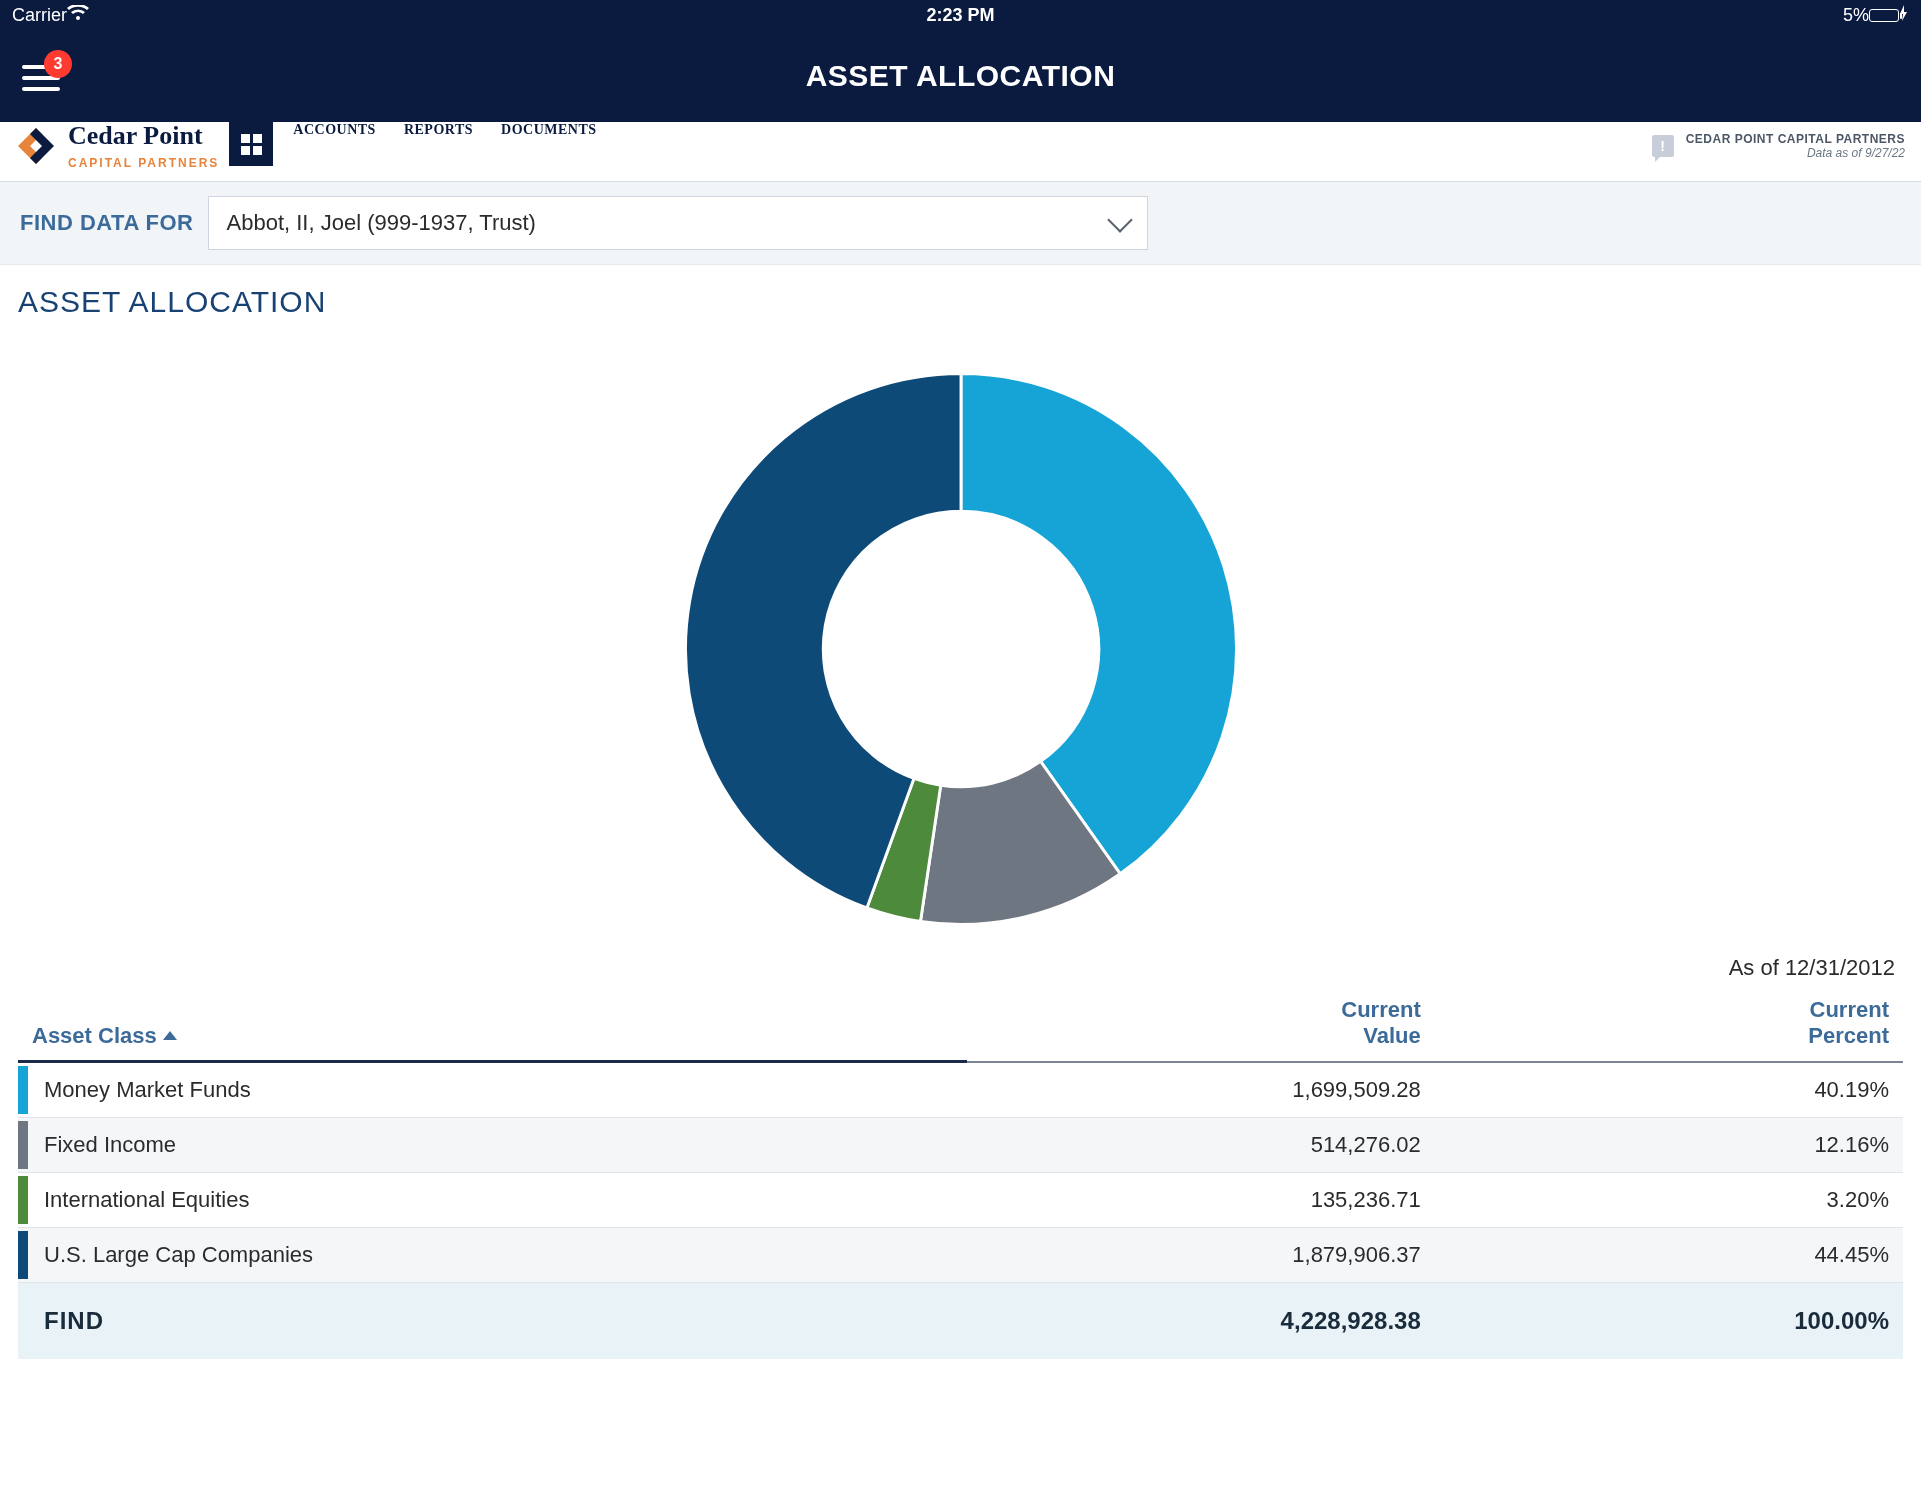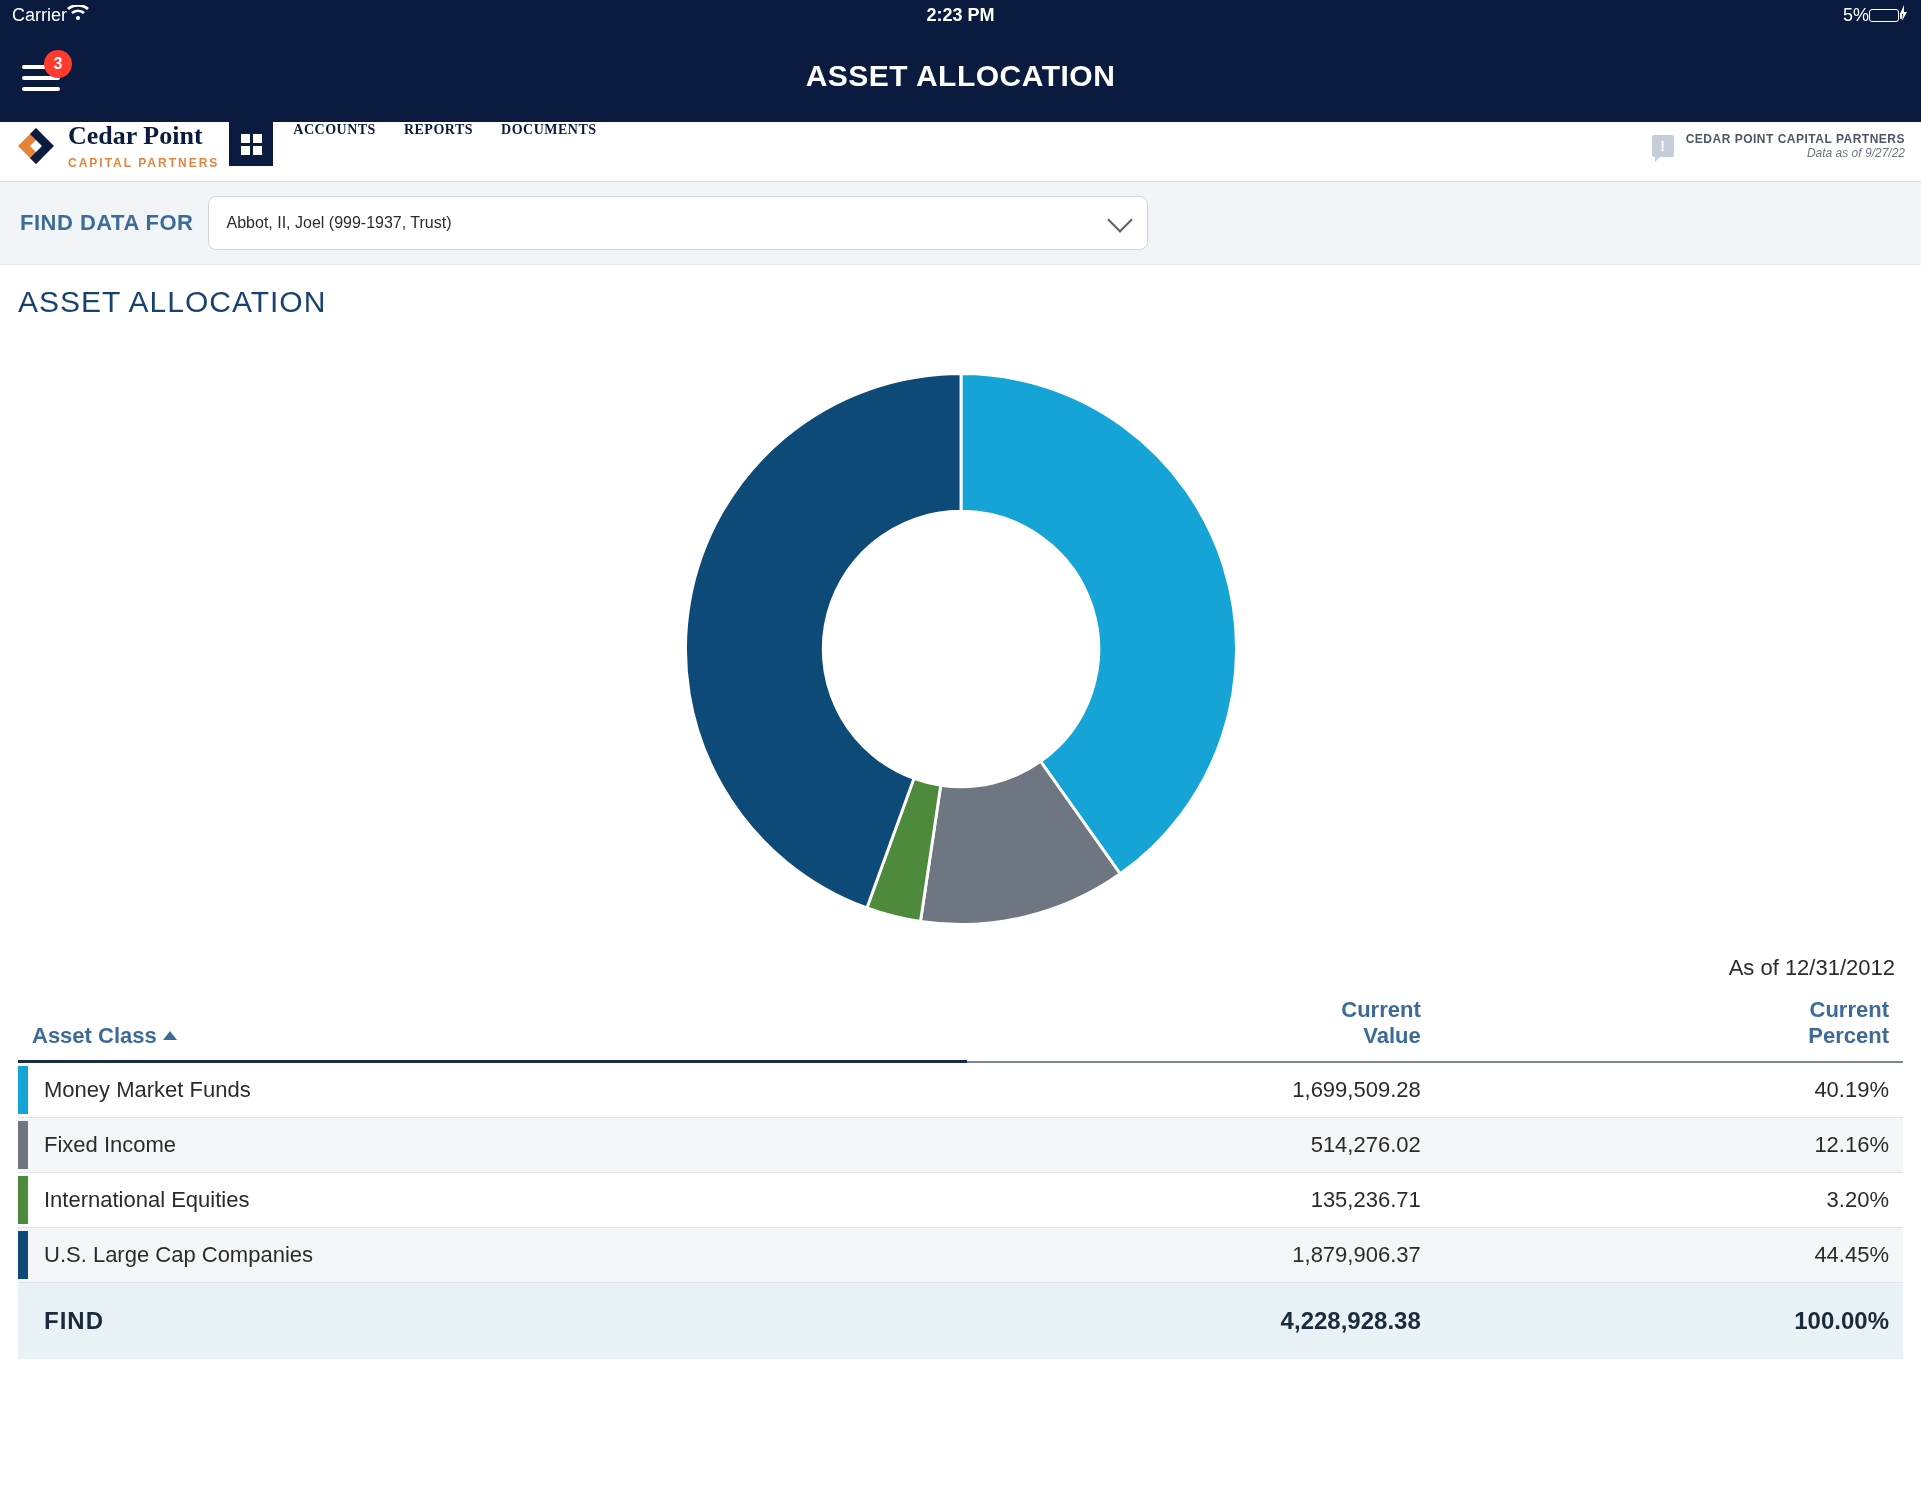--- a/index.html
+++ b/index.html
@@ -57,23 +57,23 @@
   .nav-right-text { text-align:right; color:#6b7684; font-size:12px; }
   .nav-right-text .line1 { font-weight:600; color:#4c5766; letter-spacing:0.5px; }
   .nav-right-text .line2 { font-style:italic; }
   
   .finder {
     background:#f2f5f8; padding:14px 20px; display:flex; align-items:center; gap:14px;
     border-bottom:1px solid #e6eaef;
   }
   .finder-label { color:#3d6b99; font-size:22px; font-weight:700; letter-spacing:0.5px; }
   .finder-select {
-    height:54px; width:940px; border:1px solid #cfd6df; background:#fff; border-radius:8px;
+    height:54px; width:940px; border:1px solid #cfd6df; background:#fff; border-radius:0;
     display:flex; align-items:center; justify-content:space-between;
-    padding:9px 18px; font-size:16px; color:#2b2b2b;
+    padding:9px 18px; font-size:22px; color:#2b2b2b;
   }
   .chev-down { width:18px; height:18px; border-right:2px solid #5b6470; border-bottom:2px solid #5b6470; transform:rotate(45deg); margin-top:-6px; }
   
   .page { padding:20px 18px 40px 18px; }
   .page h2 { color:#184273; font-size:30px; font-weight:400; letter-spacing:1px; margin-bottom:40px; }
   .chart-wrap { width:100%; display:flex; justify-content:center; }
   .donut { width:580px; height:580px; }
   .asof { text-align:right; font-size:22px; color:#2b2b2b; margin-top:16px; margin-bottom:6px; padding-right:8px; }
   
   table { width:100%; border-collapse:collapse; table-layout:fixed; }

